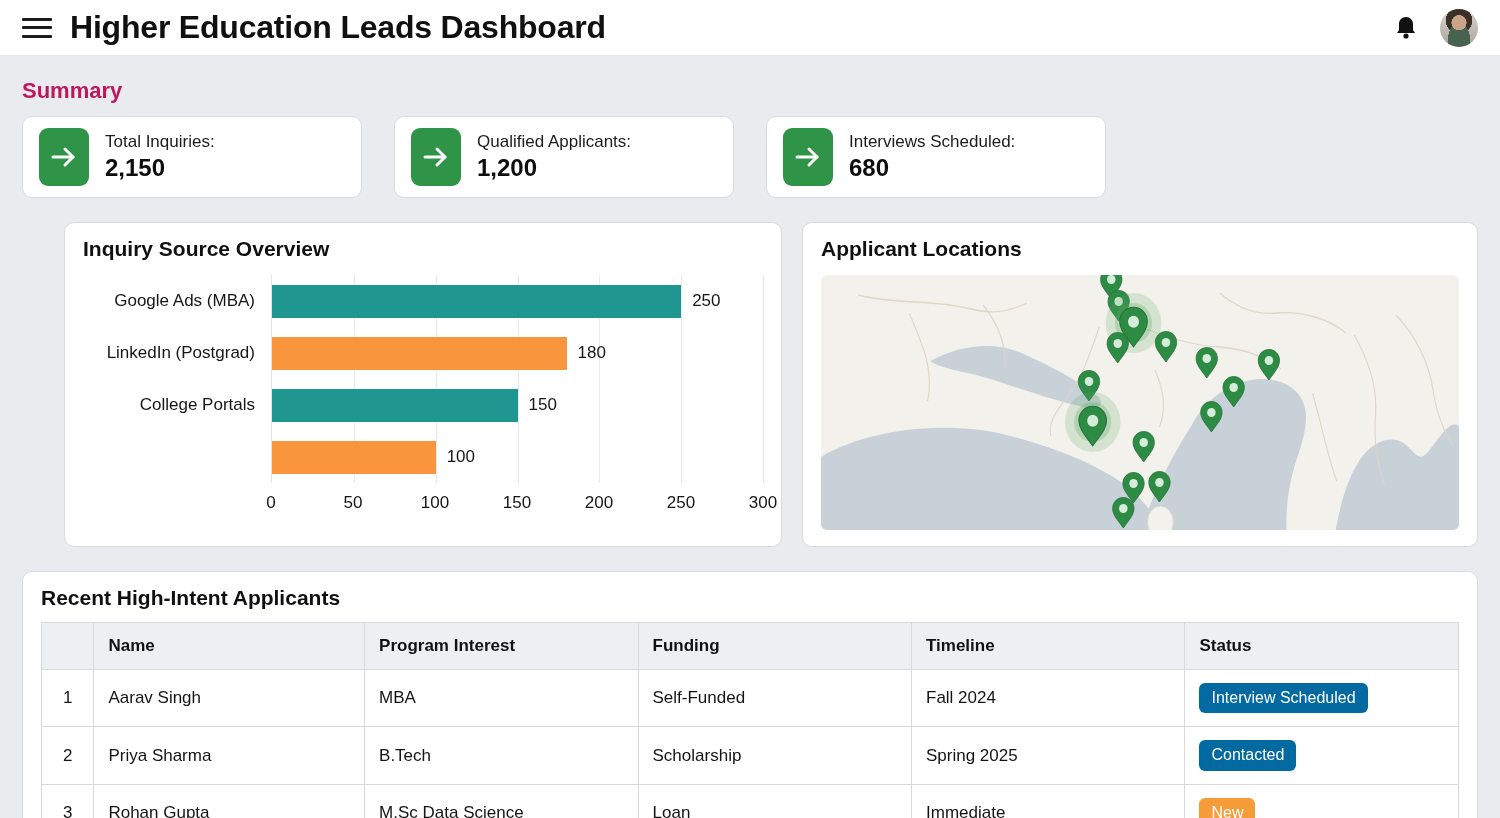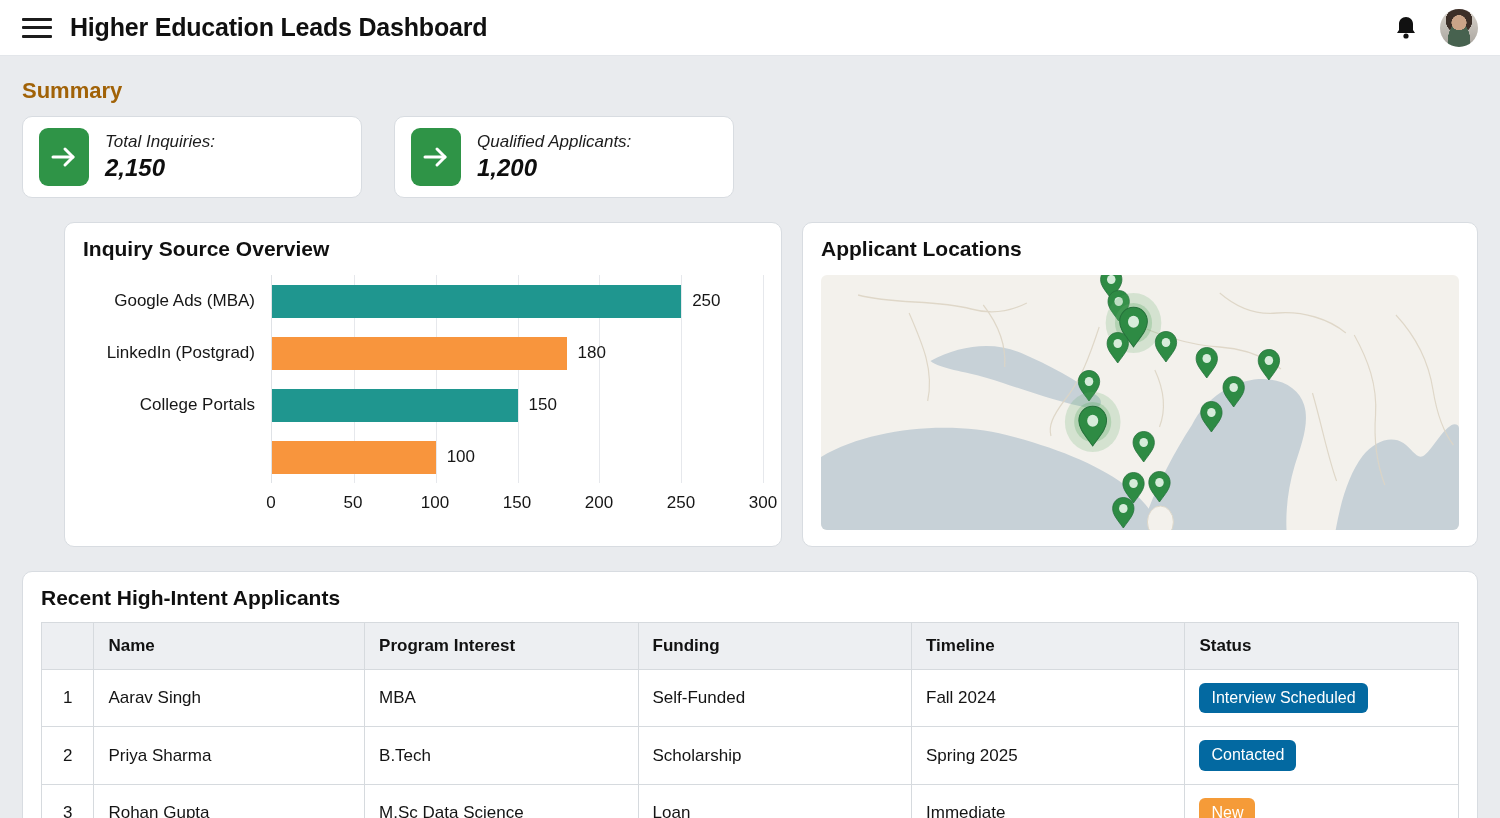--- a/index.html
+++ b/index.html
@@ -9,35 +9,35 @@
     background:#e9ebee;
     color:#141414;
   }
   
   .topbar {
     height:56px; background:#ffffff; border-bottom:1px solid #e3e6ea;
     display:flex; align-items:center; padding:0 22px;
   }
   .menu-btn { width:30px; height:24px; display:flex; flex-direction:column; justify-content:space-between; padding:2px 0; cursor:pointer; }
   .menu-btn span { display:block; height:3px; background:#1c1c1c; border-radius:1px; }
-  .topbar-title { font-size:25px; font-weight:bold; margin-left:18px; letter-spacing:-0.2px; color:#101010; }
+  .topbar-title { font-size:32px; font-weight:bold; margin-left:18px; letter-spacing:-0.2px; color:#101010; }
   .topbar-right { margin-left:auto; display:flex; align-items:center; gap:22px; }
   .bell { width:24px; height:26px; }
   .avatar {
     width:38px; height:38px; border-radius:50%; overflow:hidden; cursor:pointer;
     background:
       radial-gradient(circle at 50% 36%, #caa488 0 24%, transparent 25%),
       radial-gradient(ellipse at 50% 88%, #47624f 0 42%, transparent 43%),
       radial-gradient(circle at 50% 30%, #3c2f28 0 40%, transparent 41%),
       linear-gradient(180deg, #d9d3cb, #a8a49e);
   }
   
   .page { padding:14px 22px 0 22px; }
-  .section-heading { font-size:22px; font-weight:bold; margin:8px 0 12px 0; color:#a16207; }
-  .cards-row { display:grid; grid-template-columns:repeat(4,1fr); gap:32px;font-style:italic; }
+  .section-heading { font-size:22px; font-weight:bold; margin:8px 0 12px 0; color:#be185d; }
+  .cards-row { display:grid; grid-template-columns:repeat(4,1fr); gap:32px; }
   .card {
     background:#ffffff; border:1px solid #d8dce1; border-radius:10px;
     display:flex; align-items:center; gap:16px; padding:12px 16px; height:82px;
   }
   .card-icon {
     width:50px; height:58px; background:#2f9447; border-radius:9px; flex:0 0 auto;
     display:flex; align-items:center; justify-content:center;
   }
   .card-text { display:flex; flex-direction:column; justify-content:center; }
   .card-label { font-size:17px; color:#1c1c1c; line-height:1.35; }
@@ -126,20 +126,32 @@
           <line x1="4" y1="13" x2="24" y2="13" stroke="#fff" stroke-width="3" stroke-linecap="round"></line>
           <polyline points="16,5 24,13 16,21" fill="none" stroke="#fff" stroke-width="3" stroke-linecap="round" stroke-linejoin="round"></polyline>
         </svg>
       </div>
       <div class="card-text">
         <div class="card-label">Qualified Applicants:</div>
         <div class="card-value">1,200</div>
       </div>
     </div>
 
+    <div class="card">
+      <div class="card-icon">
+        <svg width="30" height="26" viewBox="0 0 30 26">
+          <line x1="4" y1="13" x2="24" y2="13" stroke="#fff" stroke-width="3" stroke-linecap="round"></line>
+          <polyline points="16,5 24,13 16,21" fill="none" stroke="#fff" stroke-width="3" stroke-linecap="round" stroke-linejoin="round"></polyline>
+        </svg>
+      </div>
+      <div class="card-text">
+        <div class="card-label">Interviews Scheduled:</div>
+        <div class="card-value">680</div>
+      </div>
+    </div>
 
   </div>
 
   <div class="panels-row">
 
     <div class="panel">
       <div class="panel-title">Inquiry Source Overview</div>
       <div class="chart">
         <div class="chart-labels" id="chart-labels">
             <div class="lbl">Google Ads (MBA)</div>

